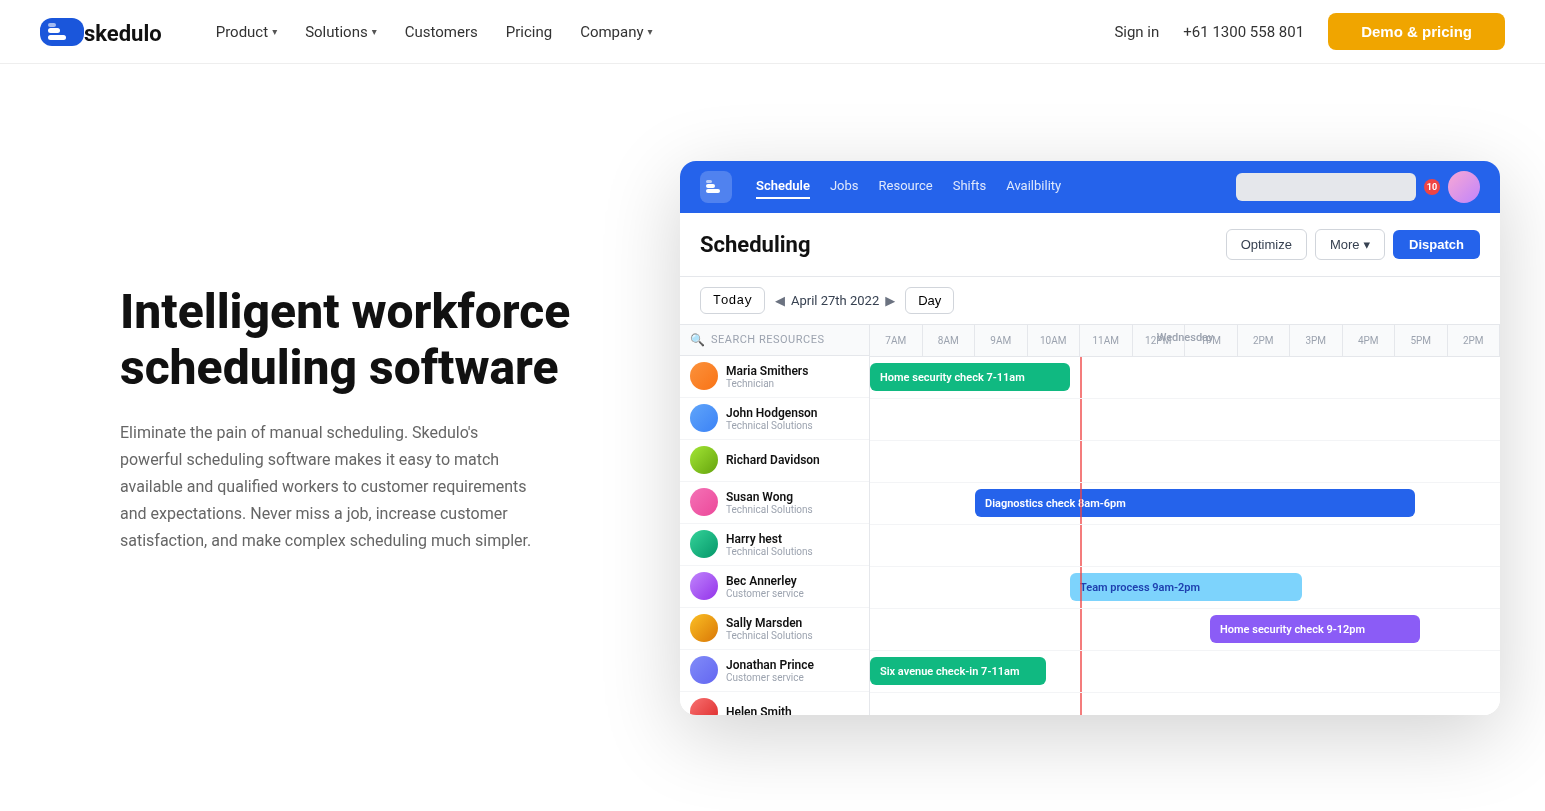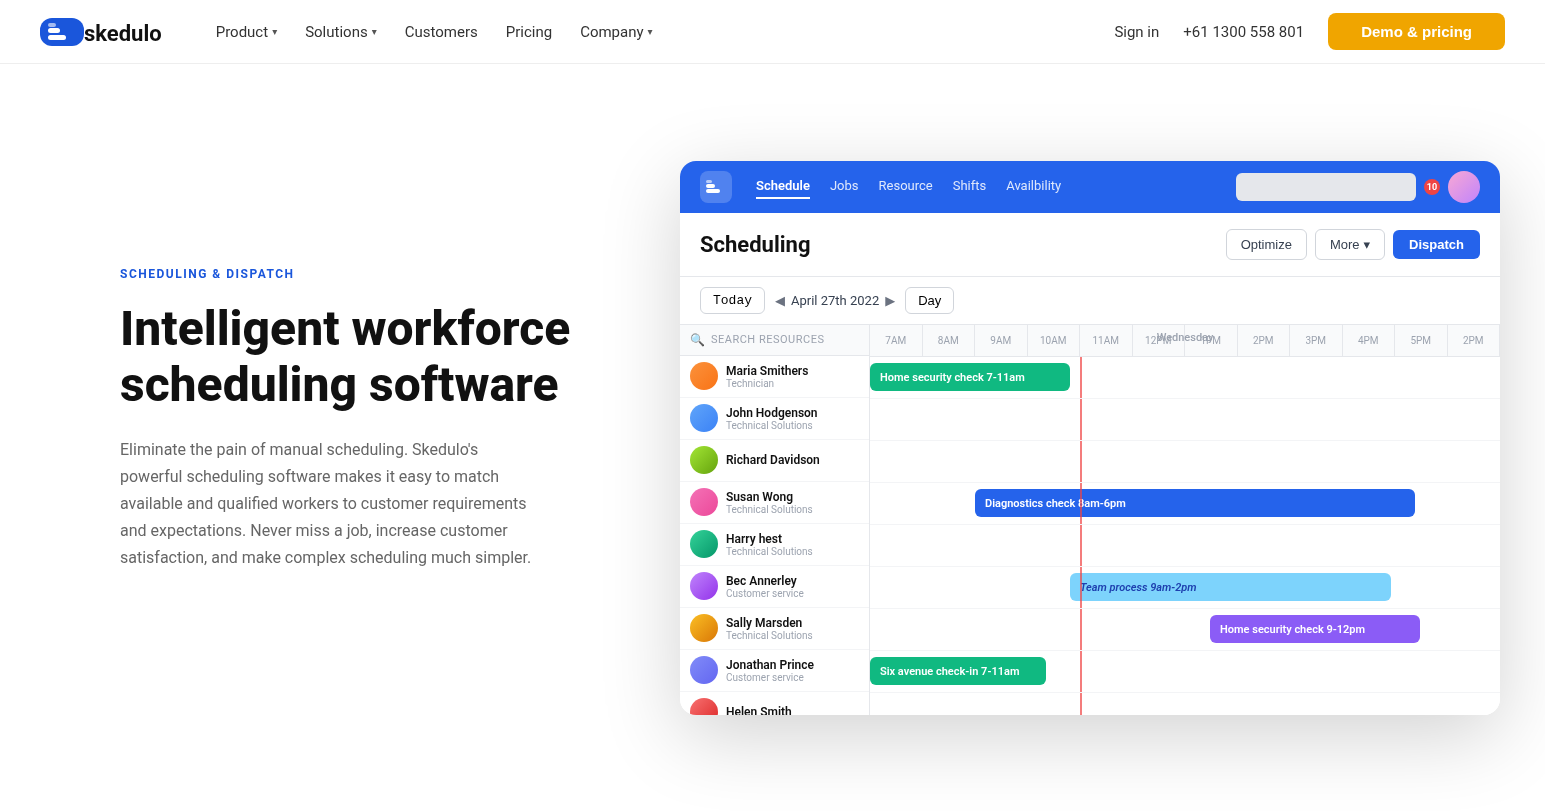--- a/index.html
+++ b/index.html
@@ -141,21 +141,20 @@
   </div>
   <div class="nav-right">
     <span class="sign-in">Sign in</span>
     <span class="phone">+61 1300 558 801</span>
     <button class="demo-btn">Demo &amp; pricing</button>
   </div>
 </nav>
 
 <section class="hero">
   <div class="hero-left">
-    <div class="hero-badge">SCHEDULING &amp; DISPATCH</div>
     <h1 class="hero-title">Intelligent workforce scheduling software</h1>
     <p class="hero-desc">Eliminate the pain of manual scheduling. Skedulo's powerful scheduling software makes it easy to match available and qualified workers to customer requirements and expectations. Never miss a job, increase customer satisfaction, and make complex scheduling much simpler.</p>
   </div>
 
   <div class="hero-right">
     <div class="app-window">
 
       <div class="app-topbar">
         <div class="app-logo">
           <svg viewBox="0 0 20 14" fill="none">
@@ -310,21 +309,21 @@
                 </div>
                 <div class="timeline-row" style="height: 42px; border-bottom: 1px solid rgb(243, 244, 246); position: relative;">
                   <div class="now-line" style="left: 33.3333%;"></div>
                   <div class="event-block event-blue" style="left: 105px; width: 440px;">Diagnostics check  8am-6pm</div>
                 </div>
                 <div class="timeline-row" style="height: 42px; border-bottom: 1px solid rgb(243, 244, 246); position: relative;">
                   <div class="now-line" style="left: 33.3333%;"></div>
                 </div>
                 <div class="timeline-row" style="height: 42px; border-bottom: 1px solid rgb(243, 244, 246); position: relative;">
                   <div class="now-line" style="left: 33.3333%;"></div>
-                  <div class="event-block event-lightblue" style="left: 200px; width: 321px; font-style: italic;">Team process  9am-2pm</div>
+                  <div class="event-block event-lightblue" style="left: 200px; width: 232px;">Team process  9am-2pm</div>
                 </div>
                 <div class="timeline-row" style="height: 42px; border-bottom: 1px solid rgb(243, 244, 246); position: relative;">
                   <div class="now-line" style="left: 33.3333%;"></div>
                   <div class="event-block event-blue2" style="left: 340px; width: 210px;">Home security check  9-12pm</div>
                 </div>
                 <div class="timeline-row" style="height: 42px; border-bottom: 1px solid rgb(243, 244, 246); position: relative;">
                   <div class="now-line" style="left: 33.3333%;"></div>
                   <div class="event-block event-green2" style="left: 0px; width: 176px;">Six avenue check-in  7-11am</div>
                 </div>
                 <div class="timeline-row" style="height: 42px; border-bottom: 1px solid rgb(243, 244, 246); position: relative;">

